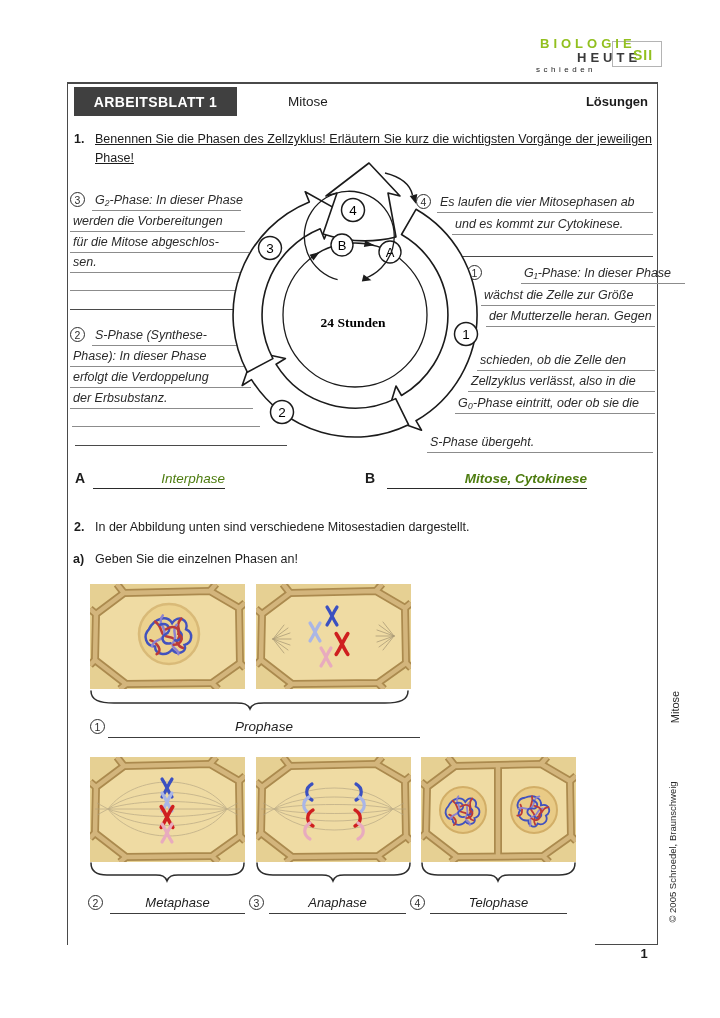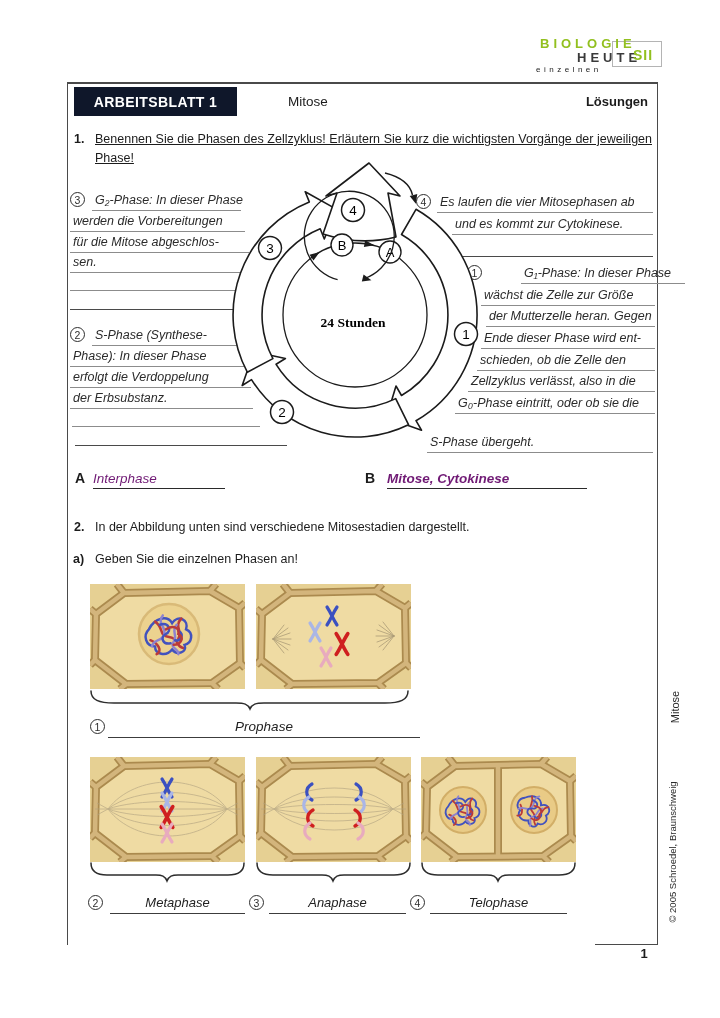--- a/index.html
+++ b/index.html
@@ -8,31 +8,31 @@
   .abs{position:absolute;}
   .bold{font-weight:bold;}
   .frameline{position:absolute;background:#4a4a4a;}
   
   .logo-green{color:#92c01f;font-weight:bold;letter-spacing:4px;font-size:13px;}
   .logo-dark{color:#3a3a3a;font-weight:bold;letter-spacing:4px;font-size:13px;}
   .logo-badge{color:#92c01f;font-weight:bold;font-size:14px;letter-spacing:1px;}
   .logo-box{position:absolute;border:1.4px solid #b4b4b4;}
   .logo-small{font-size:8px;letter-spacing:3.5px;color:#222;}
   
-  .wsbox{position:absolute;background:#0f172a;color:#fff;display:flex;align-items:center;justify-content:center;
+  .wsbox{position:absolute;background:#404040;color:#fff;display:flex;align-items:center;justify-content:center;
          font-weight:bold;font-size:14px;letter-spacing:.4px;}
   .qtext{font-size:12.5px;line-height:19px;}
   
   .lin{position:absolute;height:18px;border-bottom:1.4px solid #8c8c8c;font-style:italic;
        font-size:12.5px;color:#2b2b2b;white-space:nowrap;line-height:17px;padding-left:3px;}
   .lin.dark{border-bottom:1.8px solid #4a4a4a;}
   .circ{position:absolute;width:15px;height:15px;border:1.2px solid #2e2e2e;border-radius:50%;
         font-size:10.5px;line-height:15px;text-align:center;color:#2e2e2e;font-style:normal;box-sizing:border-box;}
   .abline{position:absolute;height:18px;border-bottom:1.6px solid #2a2a2a;font-style:italic;
-          font-size:13.5px;color:#701a75;text-align:left;line-height:17px;}
+          font-size:13.5px;color:#4d7c0f;text-align:right;line-height:17px;}
   .plin{position:absolute;height:19px;border-bottom:1.8px solid #3c3c3c;text-align:center;
         font-style:italic;font-size:13.5px;color:#222;line-height:18px;}
   .cellimg{position:absolute;width:155px;height:105px;}
   .vtext{position:absolute;transform:rotate(-90deg);transform-origin:center;white-space:nowrap;text-align:center;color:#2a2a2a;}
   svg{font-family:"Liberation Sans","DejaVu Sans",sans-serif;}
   .serif{font-family:"Liberation Serif","DejaVu Serif",serif;}
 </style>
 </head>
 <body>
 
@@ -56,21 +56,21 @@
       <g id="aster" stroke-linecap="round">
         <path d="M0,0 L15,-11 M0,0 L17,-6 M0,0 L18,0 M0,0 L17,6 M0,0 L15,11 M0,0 L11,-14 M0,0 L11,14"></path>
       </g>
     </defs>
   </svg>
 
   <div class="logo-box abs" style="left:612px;top:41px;width:48px;height:24px;"></div>
   <div class="abs logo-green" style="left:540px;top:36px;">BIOLOGIE</div>
   <div class="abs logo-dark" style="left:577px;top:50px;">HEUTE</div>
   <div class="abs logo-badge" style="left:633px;top:47px;">SII</div>
-  <div class="abs logo-small" style="left:536px;top:65px;">einzelnen</div>
+  <div class="abs logo-small" style="left:536px;top:65px;">schieden</div>
 
   <div class="frameline" style="left:67px;top:82px;width:591px;height:1.5px;"></div>
   <div class="frameline" style="left:67px;top:82px;width:1.3px;height:863px;"></div>
   <div class="frameline" style="left:656.5px;top:82px;width:1.5px;height:863px;"></div>
   <div class="frameline" style="left:595px;top:943.5px;width:63px;height:1.8px;"></div>
 
   <div class="wsbox" style="left:74px;top:87px;width:163px;height:29px;">ARBEITSBLATT 1</div>
   <div class="abs" style="left:288px;top:94px;font-size:13.5px;">Mitose</div>
   <div class="abs bold" style="right:72px;top:94px;font-size:13px;">Lösungen</div>
 
@@ -95,21 +95,20 @@
 
   <span class="circ" style="left:416px;top:194px;">4</span>
   <div class="lin" style="top:194px;left:437px;width:213px;">Es laufen die vier Mitosephasen ab</div>
   <div class="lin" style="top:216px;left:452px;width:198px;">und es kommt zur Cytokinese.</div>
   <div class="lin dark" style="top:238px;left:462px;width:188px;"></div>
 
   <span class="circ" style="left:467px;top:265px;">1</span>
   <div class="lin" style="top:265px;left:489px;width:161px;margin-left:32px;">G₁-Phase: In dieser Phase</div>
   <div class="lin" style="top:287px;left:481px;width:171px;">wächst die Zelle zur Größe</div>
   <div class="lin" style="top:308px;left:486px;width:166px;">der Mutterzelle heran. Gegen</div>
-  <div class="lin" style="top:330px;left:481px;width:171px;">Ende dieser Phase wird ent-</div>
   <div class="lin" style="top:352px;left:477px;width:175px;">schieden, ob die Zelle den</div>
   <div class="lin" style="top:373px;left:468px;width:184px;">Zellzyklus verlässt, also in die</div>
   <div class="lin" style="top:395px;left:455px;width:197px;">G₀-Phase eintritt, oder ob sie die</div>
   <div class="lin" style="top:434px;left:427px;width:223px;">S-Phase übergeht.</div>
 
   <svg class="abs" style="left:225px;top:160px;" width="260" height="300" viewBox="0 0 260 300">
     <g fill="#ffffff" stroke="#1b1b1b" stroke-width="1.6" stroke-linejoin="round">
       <path d="M 191 49.3 A 122 122 0 0 1 191 260.7 L 196.5 270.2 L 161.4 257.8 L 171 226 L 176.5 235.5 A 93 93 0 0 0 176.5 74.5 Z"></path>
       <path d="M 183.5 264.7 A 122 122 0 0 1 26.5 219.6 L 17.2 225.5 L 29 191.8 L 60.4 198.5 L 51.1 204.3 A 93 93 0 0 0 170.7 238.6 Z"></path>
       <path d="M 22.3 212.2 A 122 122 0 0 1 84.3 41.9 L 80.2 31.7 L 111.3 49.1 L 99.3 79 L 95.2 68.8 A 93 93 0 0 0 47.9 198.6 Z"></path>

